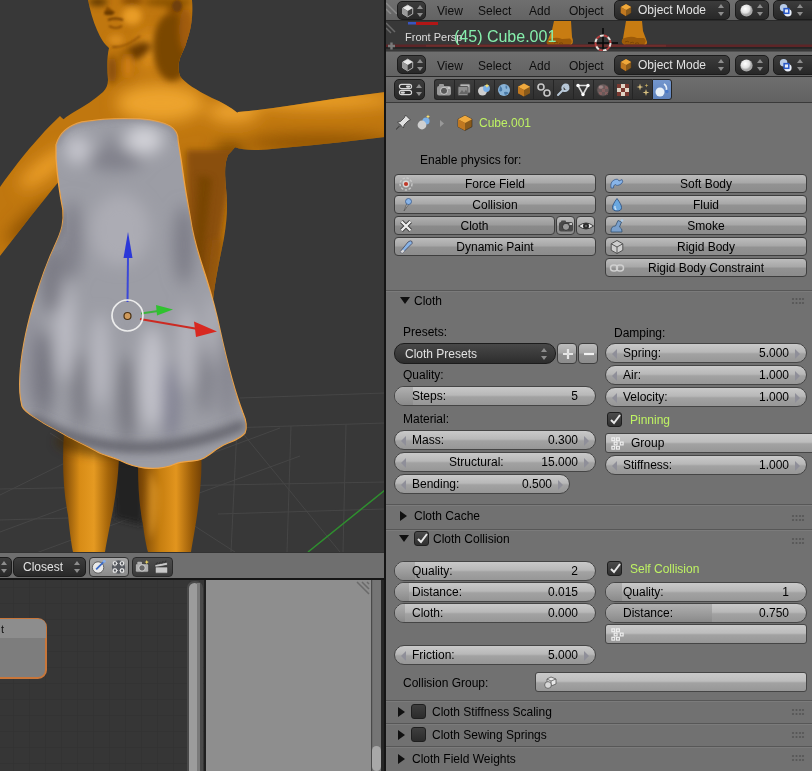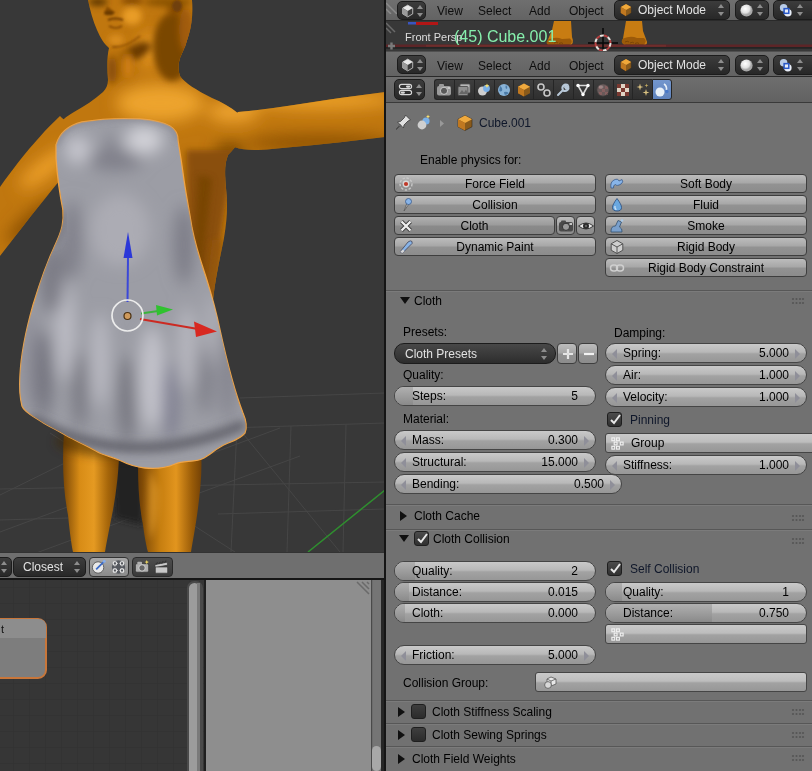--- a/index.html
+++ b/index.html
@@ -19,21 +19,21 @@
 .nf .lbl{margin-left:17px;position:relative;z-index:2;}
 .nf .val{margin-left:auto;margin-right:17px;position:relative;z-index:2;}
 .nf .fill{position:absolute;left:0;top:0;bottom:0;background:linear-gradient(#b0b0b0,#8a8a8a);z-index:1;}
 .arl,.arr{position:absolute;top:5px;width:0;height:0;border-top:5px solid transparent;border-bottom:5px solid transparent;z-index:3;}
 .arl{left:6px;border-right:5px solid #8f8f99;}
 .arr{right:6px;border-left:5px solid #8f8f99;}
 .btn{height:19px;border-radius:4px;background:linear-gradient(#bcbcbc,#a8a8a8 45%,#929292 55%,#8c8c8c);border:1px solid #3e3e3e;color:#000;font-size:12px;display:flex;align-items:center;justify-content:center;position:absolute;}
 .btn svg{position:absolute;left:3px;top:1px;}
 .chk{width:15px;height:15px;border-radius:3px;background:linear-gradient(#4c4c4c,#303030);border:1px solid #1e1e1e;position:absolute;}
 .lab{color:#000;font-size:12px;position:absolute;white-space:nowrap;}
-.wlab{color:#0f172a;font-size:12px;position:absolute;white-space:nowrap;}
+.wlab{color:#bef264;font-size:12px;position:absolute;white-space:nowrap;}
 .sep{position:absolute;left:386px;width:426px;height:1px;background:#575757;box-shadow:0 1px 0 #7b7b7b;}
 .tri-r{width:0;height:0;border-top:5px solid transparent;border-bottom:5px solid transparent;border-left:7px solid #101010;position:absolute;}
 .tri-d{width:0;height:0;border-left:5px solid transparent;border-right:5px solid transparent;border-top:7px solid #101010;position:absolute;}
 .tab{width:19.85px;height:21px;background:linear-gradient(#3e3e3e,#2f2f2f);border:1px solid #252525;border-right:none;display:flex;align-items:center;justify-content:center;}
 .tab:first-child{border-radius:3px 0 0 3px;}
 .tab:last-child{border-right:1px solid #252525;border-radius:0 3px 3px 0;}
 .tabon{background:linear-gradient(#7396cd,#5f83bd);}
 .fe{position:absolute;height:20px;border-radius:3px;background:linear-gradient(#c9c9c9,#bdbdbd 45%,#a2a2a2 55%,#979797);border:1px solid #454545;color:#000;font-size:12px;display:flex;align-items:center;}
 </style>
 </head>
@@ -561,27 +561,27 @@
         <span class="lbl">Steps:</span>
         <span class="val">5</span>
       </div>
     <div class="lab" style="left:17px;top:309px;">Material:</div>
     <div class="nf" style="left:8px;top:327px;width:202px;">
         <div class="arl"></div>
         <div class="arr"></div>
         <span class="lbl">Mass:</span>
         <span class="val">0.300</span>
       </div>
-    <div class="nf" style="left:8px;top:349px;width:202px;">
+    <div class="nf" style="left:8px;top:349px;width:202px;padding-left:37px;">
         <div class="arl"></div>
         <div class="arr"></div>
         <span class="lbl">Structural:</span>
         <span class="val">15.000</span>
       </div>
-    <div class="nf" style="left:8px;top:371px;width:228px;">
+    <div class="nf" style="left:8px;top:371px;width:176px;">
         <div class="arl"></div>
         <div class="arr"></div>
         <span class="lbl">Bending:</span>
         <span class="val">0.500</span>
       </div>
     <div class="lab" style="left:228px;top:223px;">Damping:</div>
     <div class="nf" style="left:219px;top:240px;width:202px;">
         <div class="arl"></div>
         <div class="arr"></div>
         <span class="lbl">Spring:</span>

